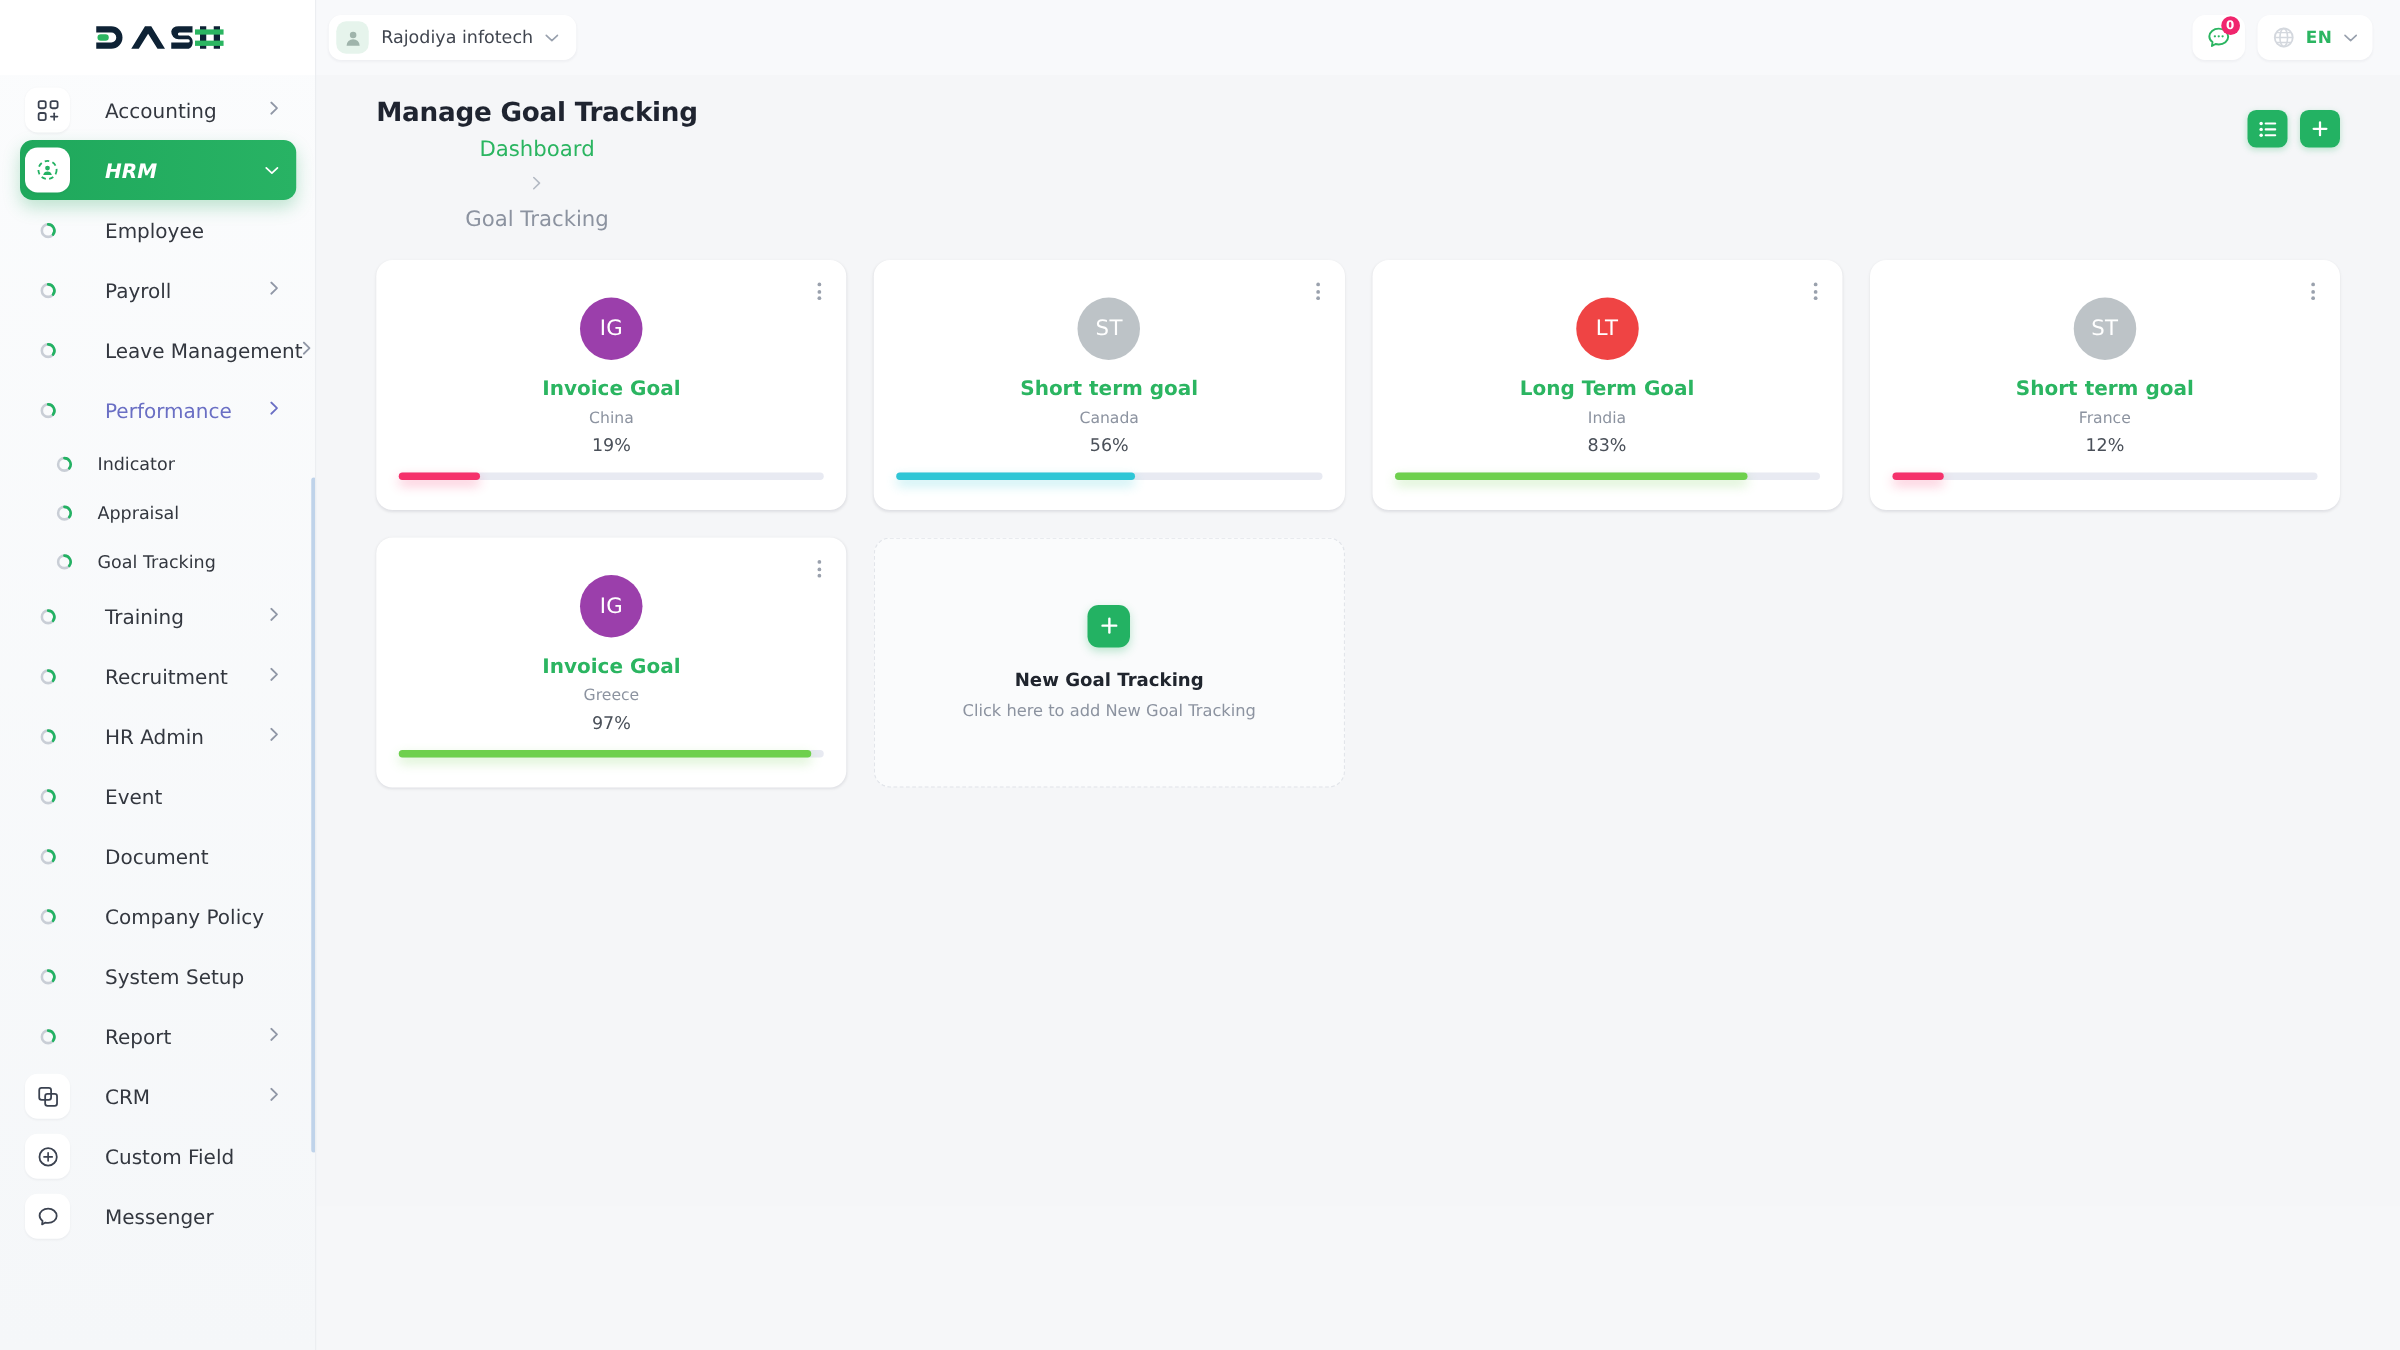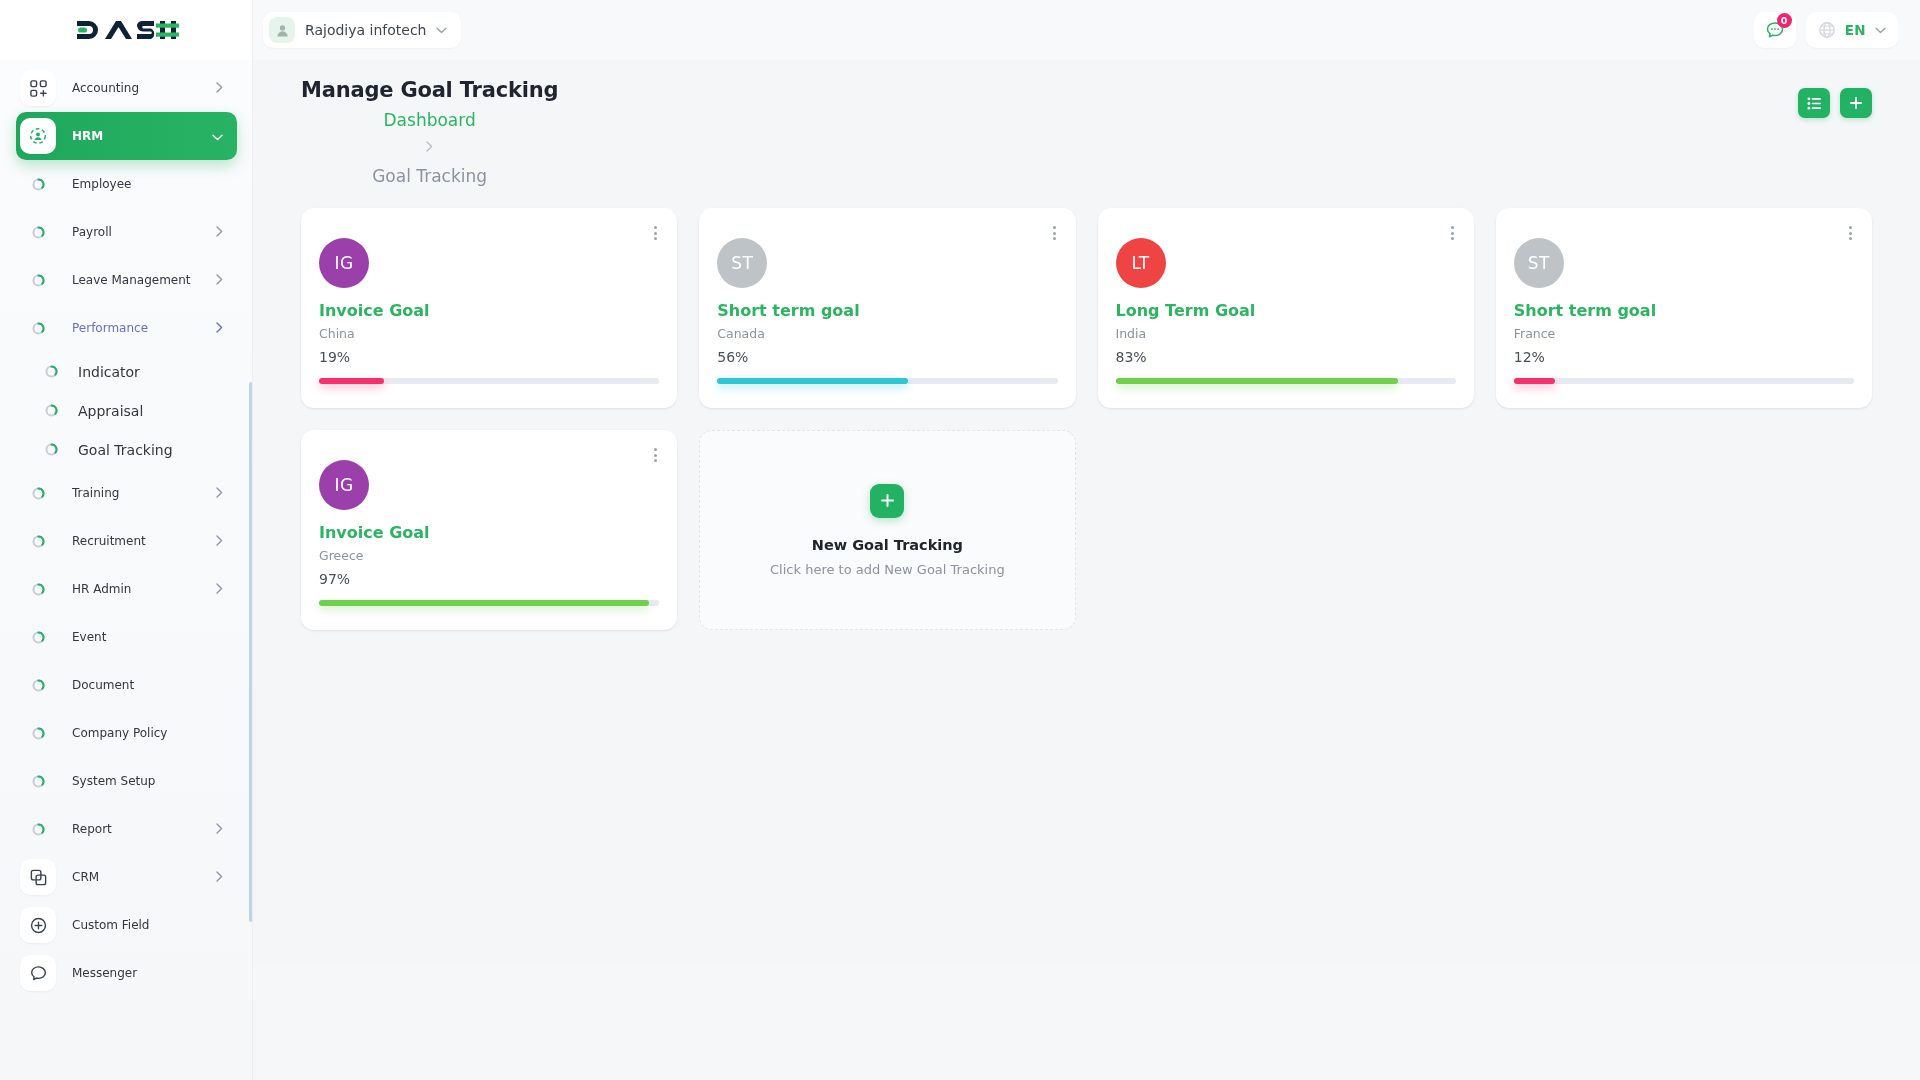--- a/index.html
+++ b/index.html
@@ -54,37 +54,37 @@
     margin-left: 4px;
     box-shadow: 0 1px 2px rgba(16,24,40,.05);
   }
   .nav-item .dot-ico {
     width: 36px; flex: 0 0 36px;
     display: flex; align-items: center; justify-content: center;
     margin-left: 4px;
   }
   .nav-label {
     flex: 1 1 auto;
-    font-size: 12px;
+    font-size: 16px;
     color: #33373f;
-    margin-left: 16px;
+    margin-left: 28px;
     white-space: nowrap;
   }
   .nav-item .chev {
     flex: 0 0 auto;
     color: #9097a6;
     font-size: 13px;
     line-height: 1;
   }
   
   .nav-item.active {
     background: linear-gradient(90deg,#1fa85c 0%, #28b364 100%);
     box-shadow: 0 6px 14px rgba(34,170,94,.28);
   }
-  .nav-item.active .nav-label { color: #ffffff; font-weight: 600; }
+  .nav-item.active .nav-label { color: #ffffff; font-weight: 600; font-style: italic; }
   .nav-item.active .chev { color: #ffffff; }
 
   .nav-item.parent-open .nav-label { color: #6a6fc4; }
   .nav-item.parent-open .chev { color: #6a6fc4; }
 
   
   .sub-item {
     display: flex; align-items: center;
     height: 39px;
     margin: 0 16px;
@@ -212,21 +212,21 @@
     grid-template-columns: repeat(4, 1fr);
     gap: 22px;
     align-content: start;
   }
   .goal-card {
     background: #ffffff;
     border-radius: 13px;
     height: 200px;
     position: relative;
     padding: 16px 18px 0 18px;
-    display: flex; flex-direction: column; align-items: flex-start;
+    display: flex; flex-direction: column; align-items: center;
     box-shadow: 0 1px 3px rgba(16,24,40,.06), 0 1px 2px rgba(16,24,40,.04);
   }
   .kebab {
     position: absolute; top: 16px; right: 18px;
     display: flex; flex-direction: column; gap: 2.5px;
     cursor: pointer;
     padding: 2px;
   }
   .kebab i { width: 3px; height: 3px; background: #9aa1ad; border-radius: 50%; display:block; }
   .goal-avatar {

